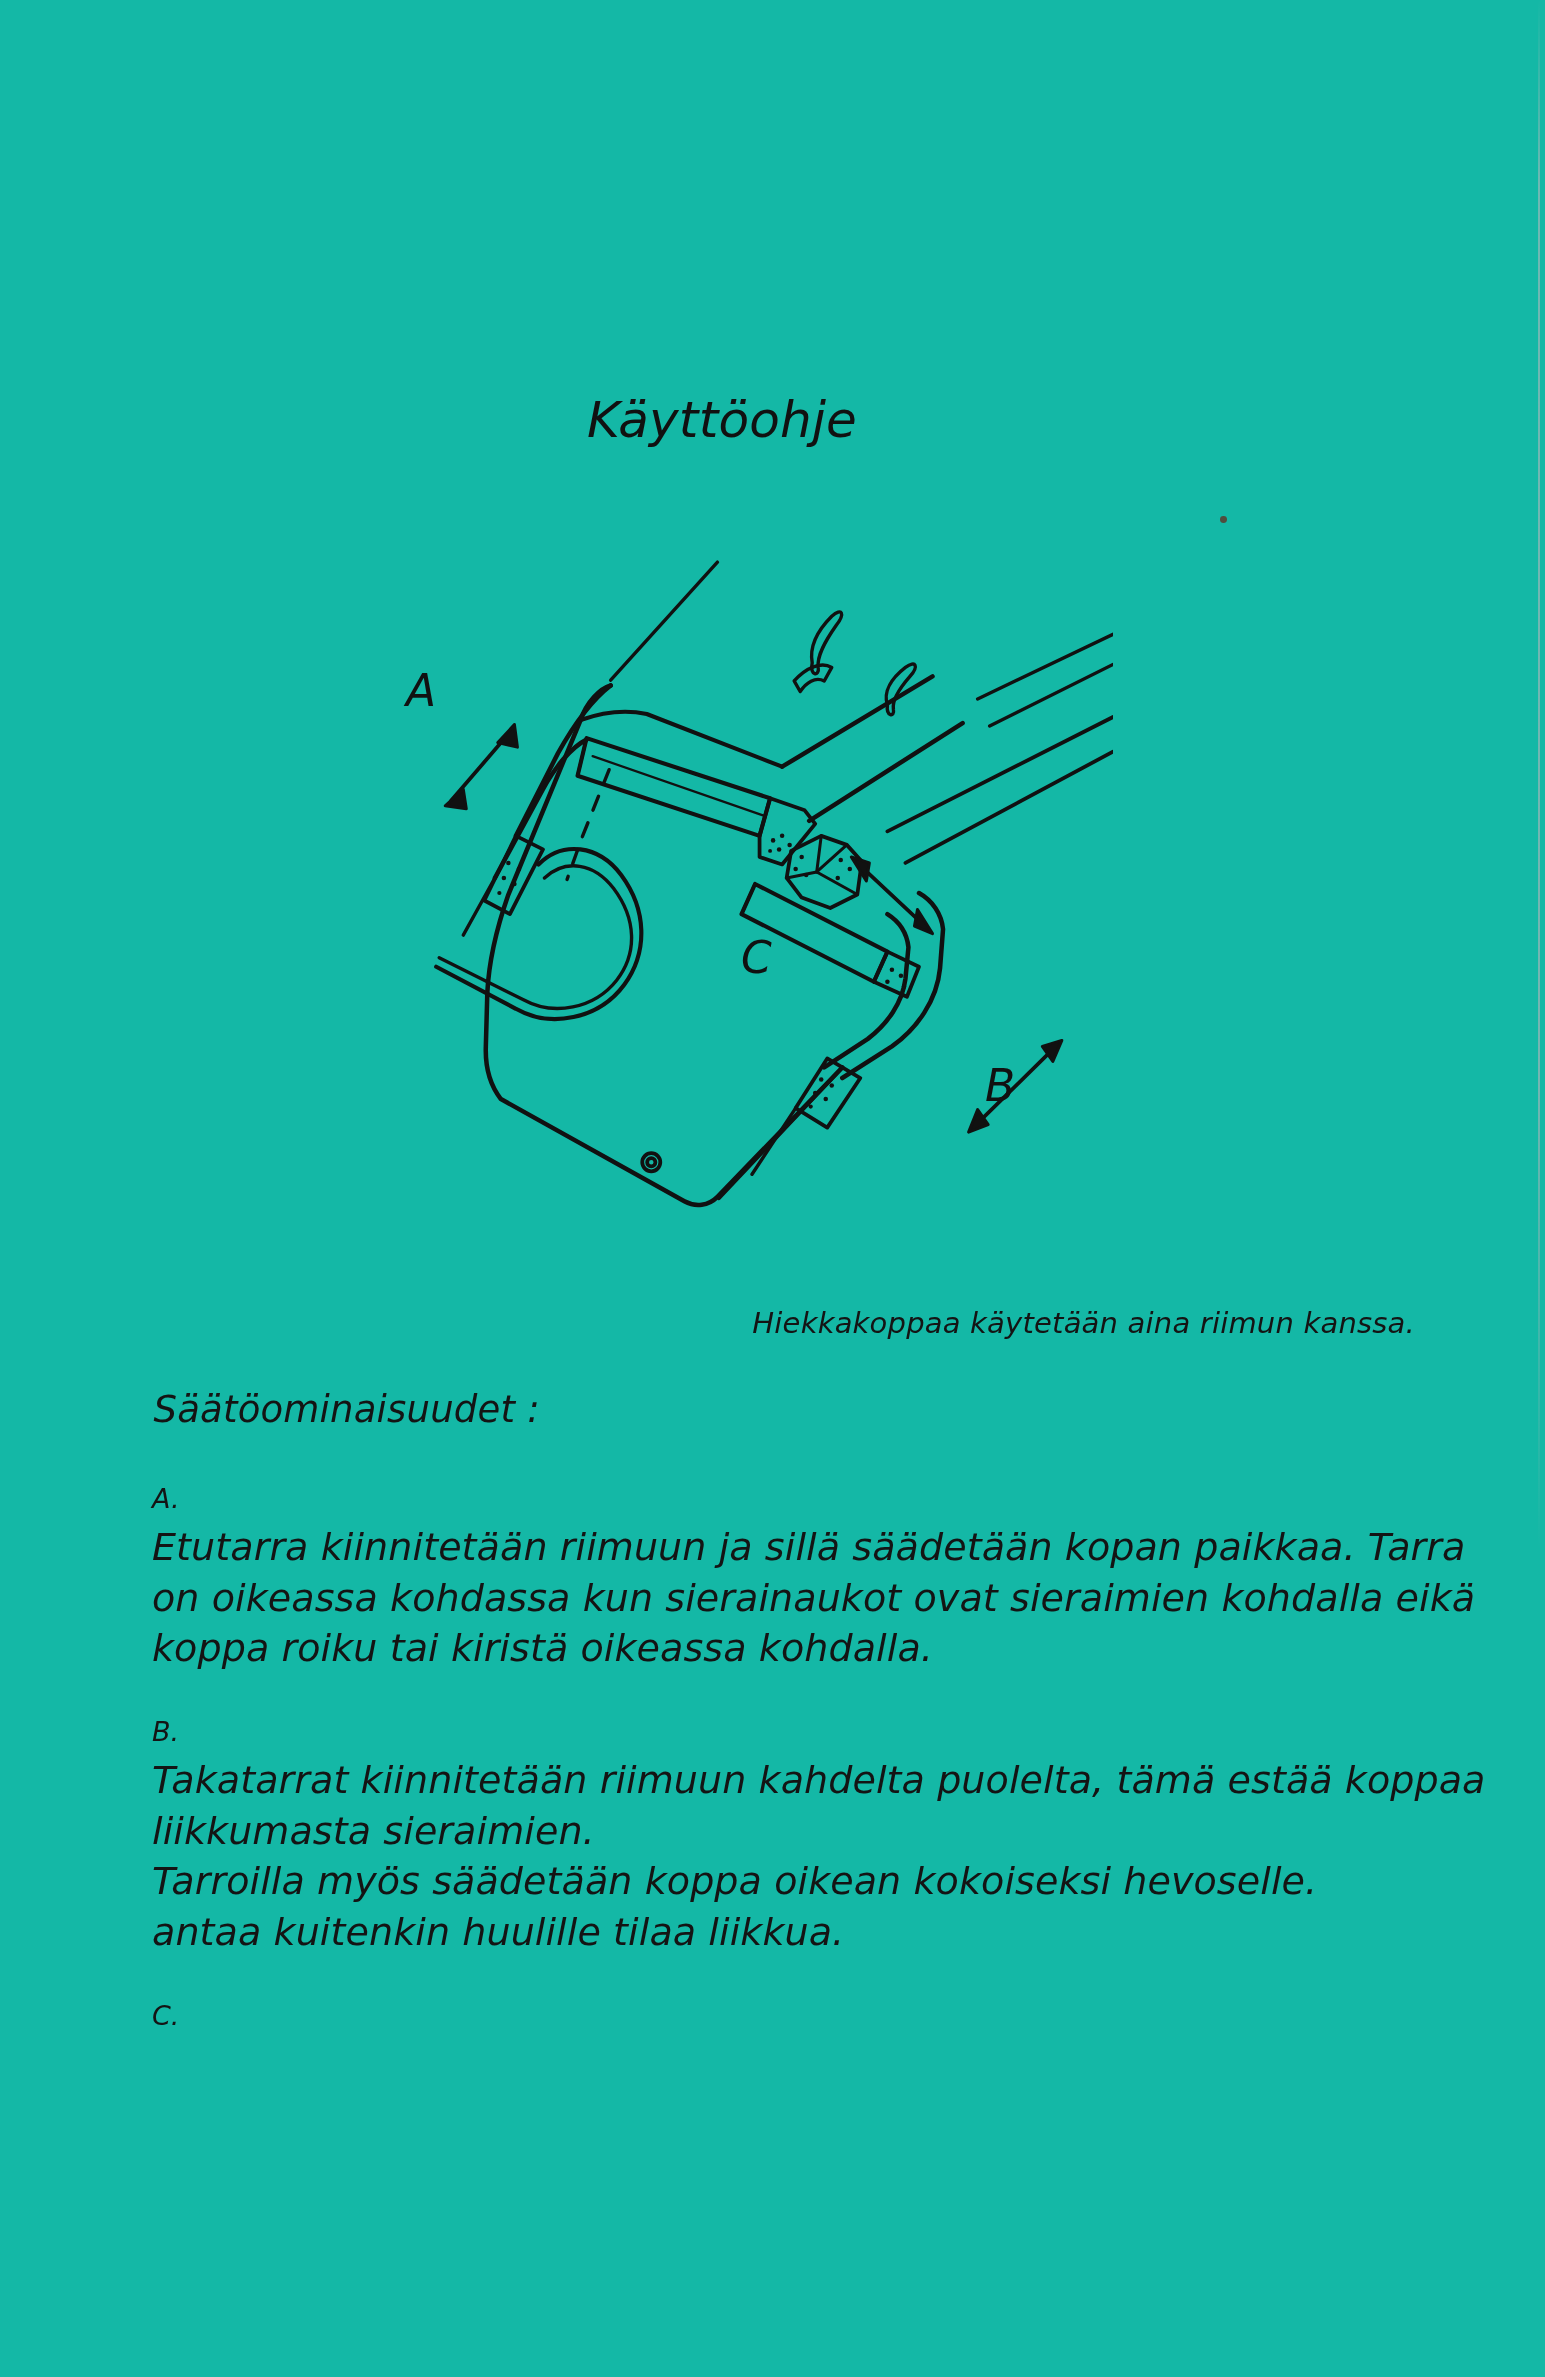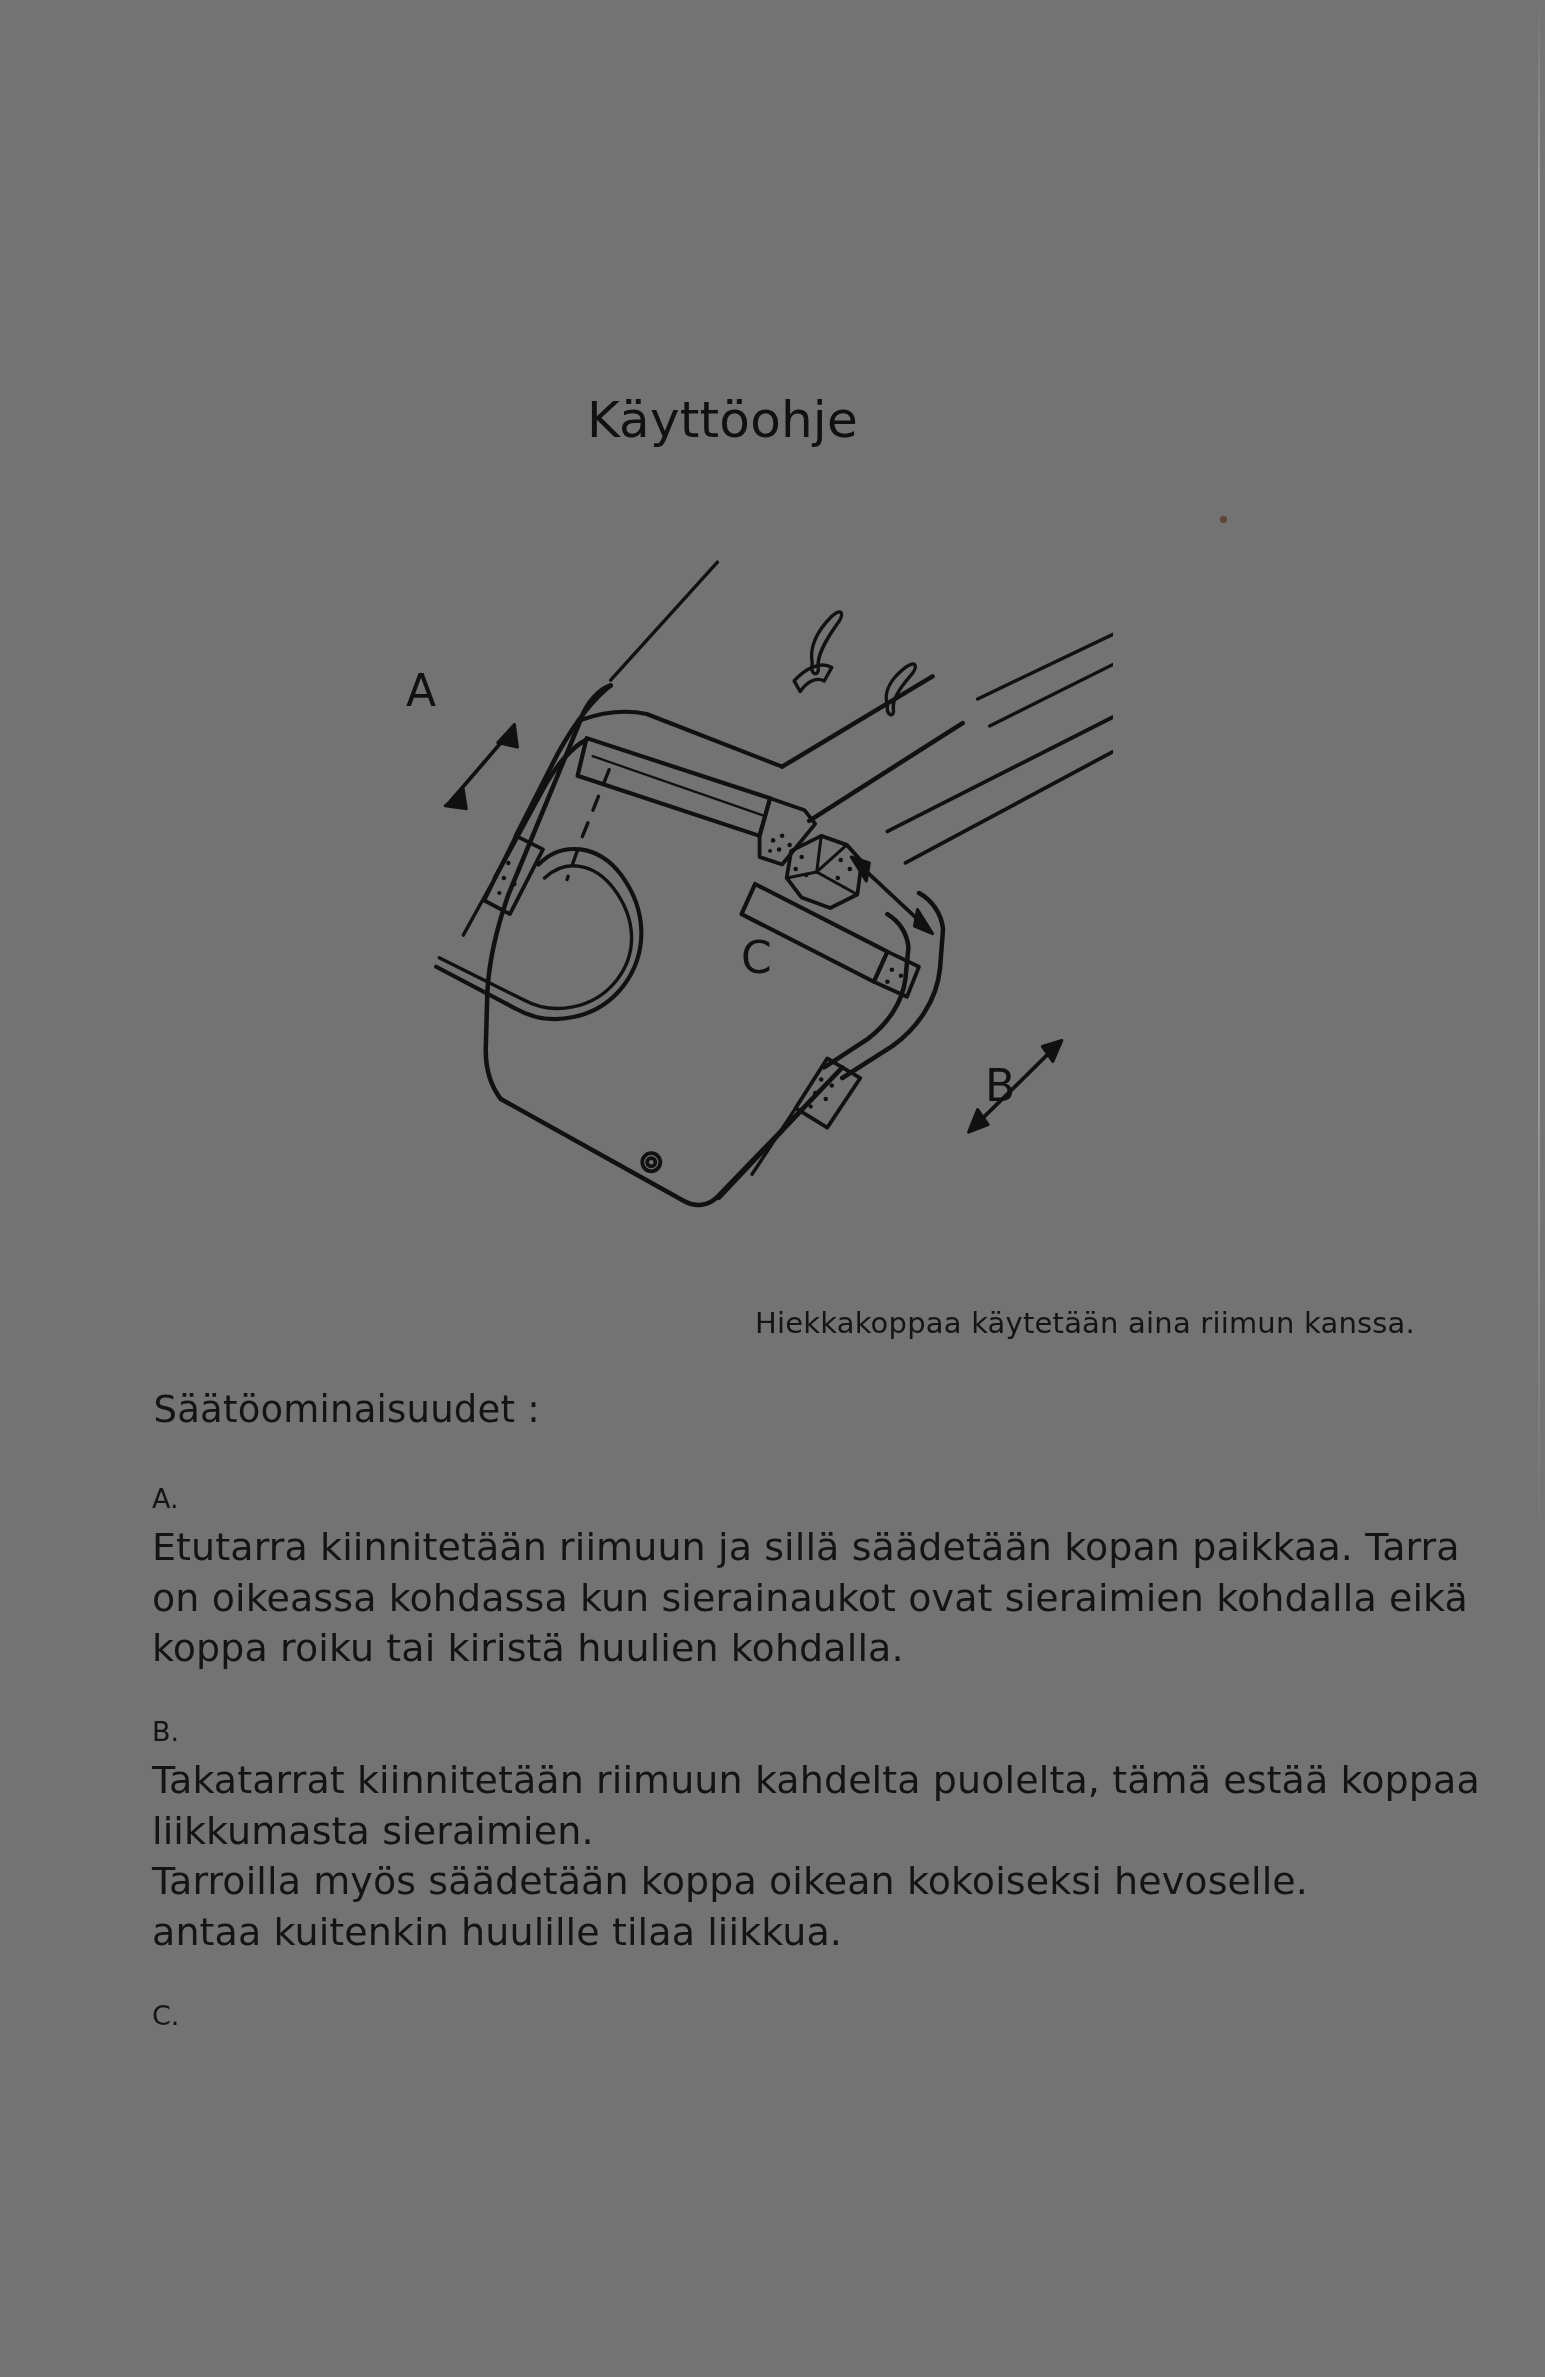--- a/index.html
+++ b/index.html
@@ -14,21 +14,22 @@
     overflow: hidden;
     font-family: "DejaVu Sans", "Liberation Sans", sans-serif;
     color: #0d0d0d;
     -webkit-font-smoothing: antialiased;
   }
 
   
   .page-sheet {
     position: absolute;
     inset: 0;
-    background: #737373;
+    background: #14b8a6;
+    font-style: italic;
   }
 
   
   .scan-edge-right {
     position: absolute;
     top: 0;
     right: 6px;
     width: 2.3px;
     height: 1549px;
     background: linear-gradient(to bottom,
@@ -313,21 +314,21 @@
 
     <p class="lead-line">Hiekkakoppaa käytetään aina riimun kanssa.</p>
 
     <h2 class="section-heading">Säätöominaisuudet :</h2>
 
     <div class="para">
       <div class="para-key">A.</div>
       <div class="para-lines">
         <span class="tline">Etutarra kiinnitetään riimuun ja sillä säädetään kopan paikkaa. Tarra</span>
         <span class="tline">on oikeassa kohdassa kun sierainaukot ovat sieraimien kohdalla eikä</span>
-        <span class="tline">koppa roiku tai kiristä huulien kohdalla.</span>
+        <span class="tline">koppa roiku tai kiristä oikeassa kohdalla.</span>
       </div>
     </div>
 
     <div class="para">
       <div class="para-key">B.</div>
       <div class="para-lines">
         <span class="tline">Takatarrat kiinnitetään riimuun kahdelta puolelta, tämä estää koppaa</span>
         <span class="tline">liikkumasta sieraimien.</span>
         <span class="tline">Tarroilla myös säädetään koppa oikean kokoiseksi hevoselle.</span>
         <span class="tline">antaa kuitenkin huulille tilaa liikkua.</span>

